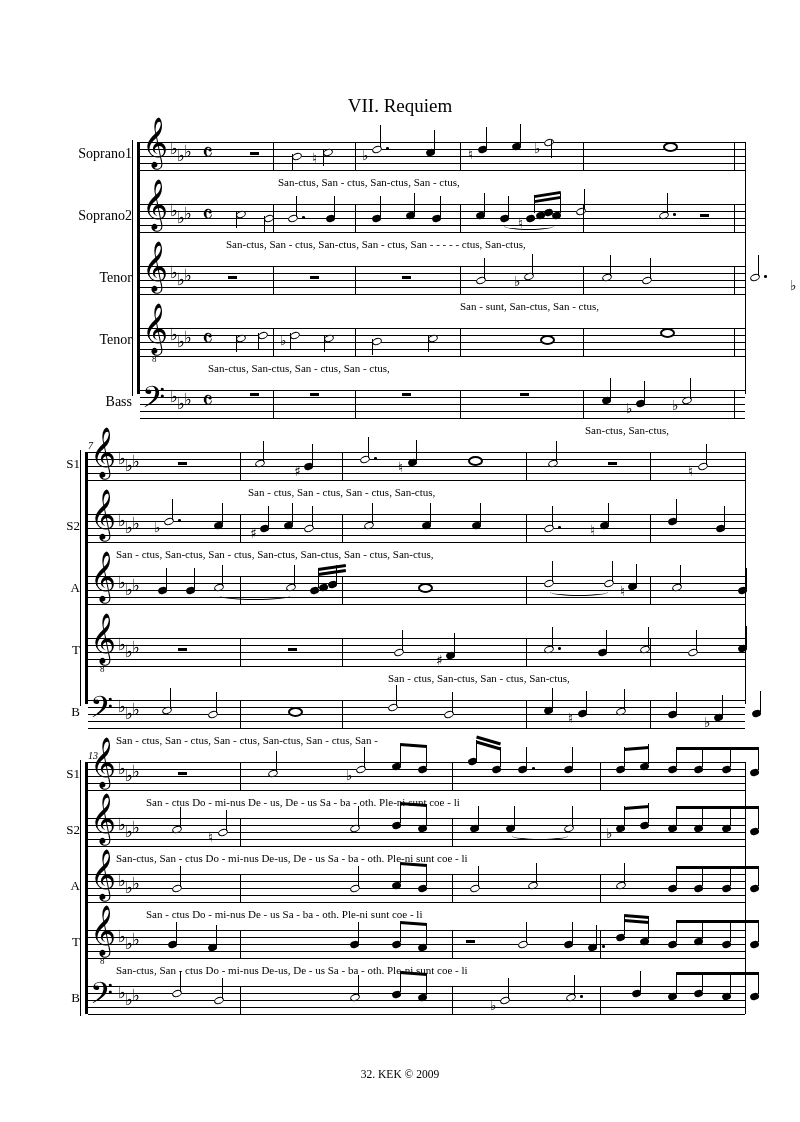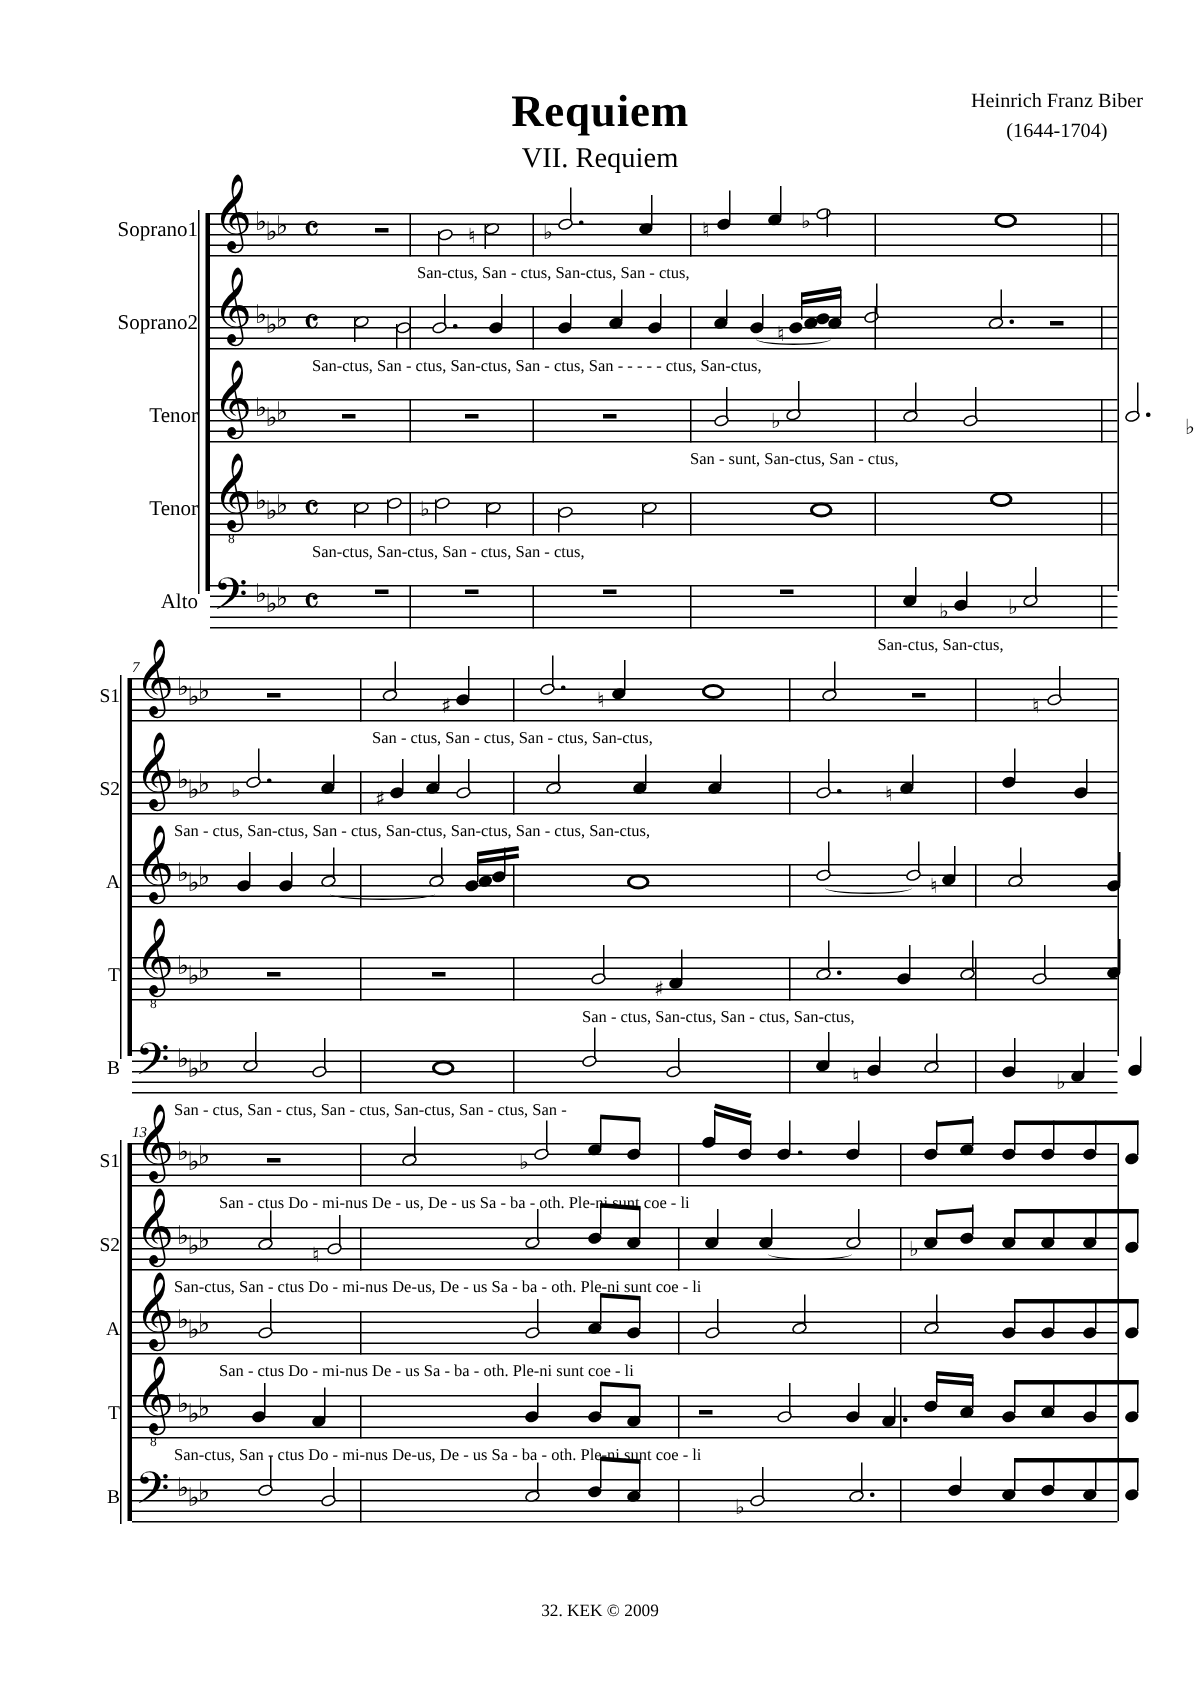--- a/index.html
+++ b/index.html
@@ -193,26 +193,21 @@
     font-size: 11px;
     white-space: nowrap;
     font-family: "Liberation Serif", serif;
   }
 </style>
 </head>
 <body>
 
 <div class="page">
 
-  <div class="title">Requiem</div>
   <div class="subtitle">VII. Requiem</div>
-  <div class="composer">
-    <div>Heinrich Franz Biber</div>
-    <div>(1644-1704)</div>
-  </div>
 
   <div class="system" id="sys1">
     <div class="sys-left-brace" style="left:137px; top:14px; height:252px;"></div>
     <div class="sys-edge" style="left:132px; top:12px; height:256px;"></div>
     <div class="sys-edge" style="left:745px; top:14px; height:252px;"></div>
 
     <div class="staff-row" style="position:absolute; left:140px; width:605px; top:0;">
       <div class="label">Soprano1</div>
       <div class="stafflines">
           <i></i>
@@ -303,21 +298,21 @@
       <div class="stem" style="left:420px; top:3px; height:20px;"></div>
       <div class="nh open" style="left:436px; top:18px;"></div>
       <div class="stem" style="left:444px; top:-1px; height:20px;"></div>
       <div class="barline" style="left:443px;"></div>
       <div class="nh open" style="left:519px; top:22px;"></div>
       <div class="stem" style="left:527px; top:3px; height:20px;"></div>
       <div class="dot" style="left:533px; top:23px;"></div>
       <div class="rest-h" style="left:560px; top:24px;"></div>
       <div class="barline" style="left:594px;"></div>
 
-      <div class="lyric" style="left:68px; top:48px;">San-ctus,     San - ctus,     San-ctus, San - ctus, San - - - - - ctus,     San-ctus,</div>
+      <div class="lyric" style="left:86px; top:48px;">San-ctus,     San - ctus,     San-ctus, San - ctus, San - - - - - ctus,     San-ctus,</div>
     </div>
 
     <div class="staff-row" style="position:absolute; left:140px; width:605px; top:124px;">
       <div class="label">Tenor</div>
       <div class="stafflines">
           <i></i>
           <i></i>
           <i></i>
           <i></i>
           <i></i>
@@ -384,21 +379,21 @@
       <div class="stem" style="left:288px; top:22px; height:16px;"></div>
       <div class="barline" style="left:320px;"></div>
       <div class="nh whole" style="left:400px; top:21px;"></div>
       <div class="barline" style="left:443px;"></div>
       <div class="nh whole" style="left:520px; top:14px;"></div>
       <div class="barline" style="left:594px;"></div>
       <div class="lyric" style="left:68px; top:48px;">San-ctus,    San-ctus,    San - ctus,    San  -  ctus,</div>
     </div>
 
     <div class="staff-row" style="position:absolute; left:140px; width:605px; top:248px;">
-      <div class="label">Alto</div>
+      <div class="label">Bass</div>
       <div class="stafflines">
           <i></i>
           <i></i>
           <i></i>
           <i></i>
           <i></i>
         </div>
       <div class="clef bass" style="left:2px;">𝄢</div>
       <div class="keysig" style="left:30px;">
         <span class="b1">♭</span><span class="b2">♭</span><span class="b3">♭</span>

